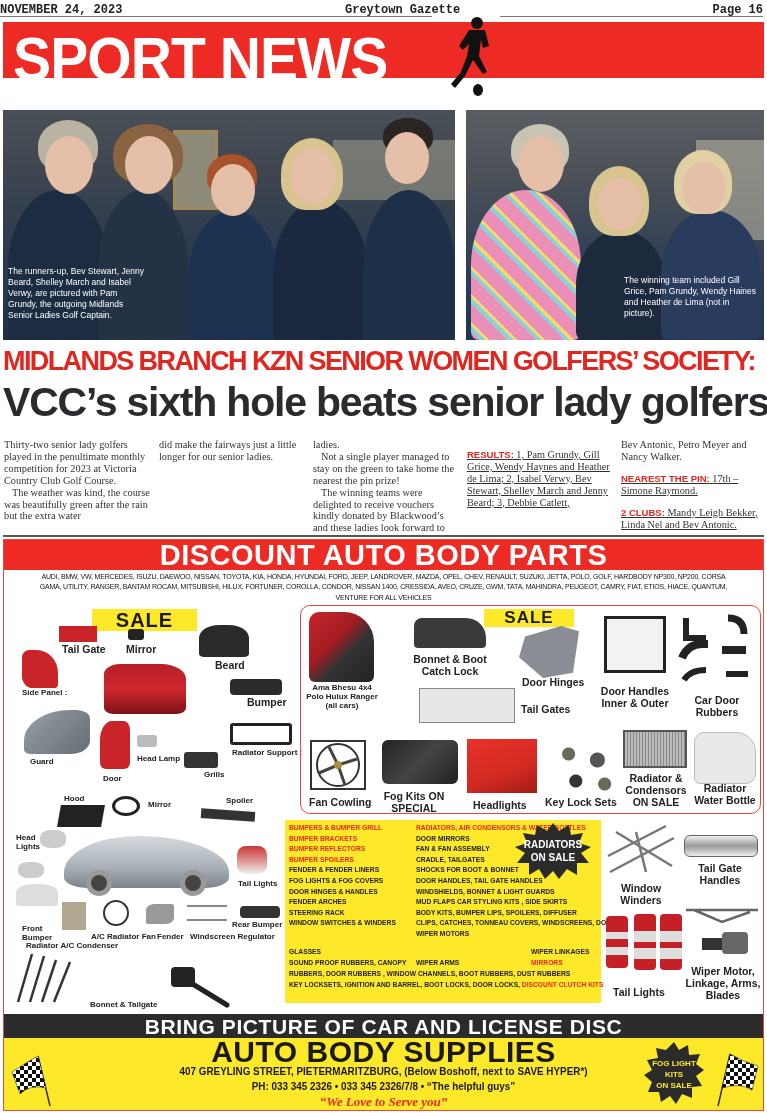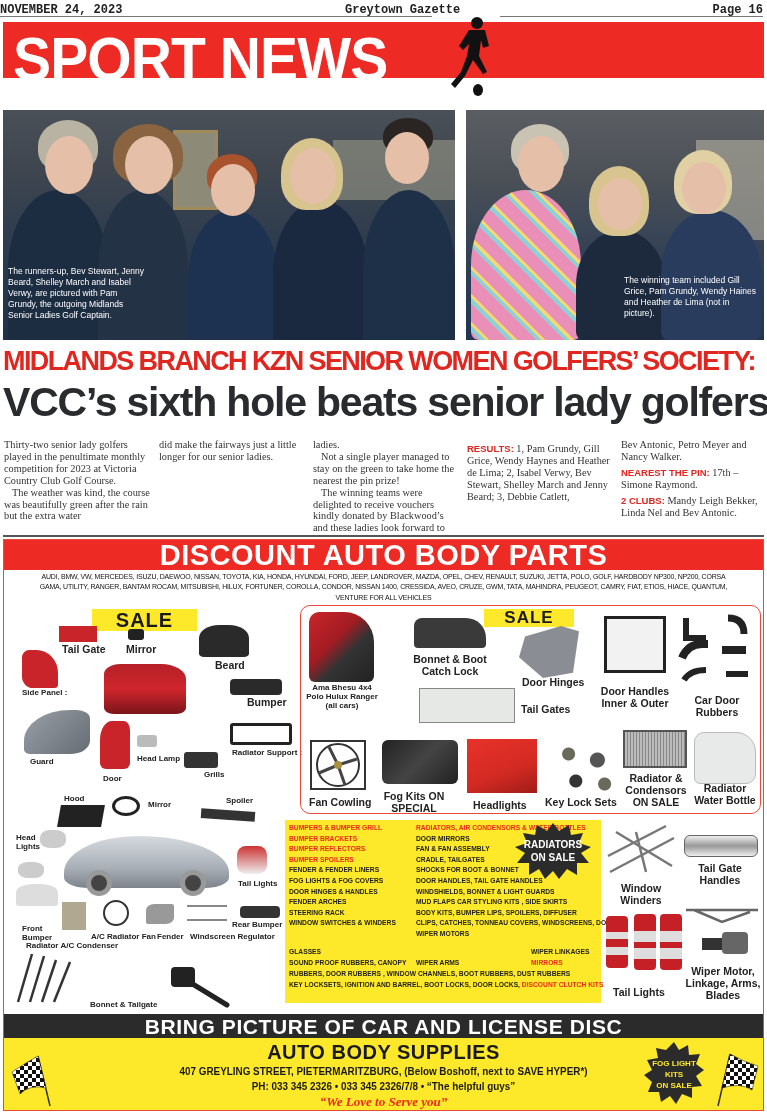--- a/index.html
+++ b/index.html
@@ -28,41 +28,41 @@
   .hair { position: absolute; border-radius: 50% 50% 40% 40%; }
 
   
   .kicker { position: absolute; left: 3px; top: 345px; width: 761px; font-family: "Liberation Sans", sans-serif; font-weight: bold; font-size: 27px; color: #e0261f; letter-spacing: -1.6px; white-space: nowrap; line-height: 32px; }
   .headline { position: absolute; left: 3px; top: 378px; width: 761px; font-family: "Liberation Sans", sans-serif; font-weight: bold; font-size: 41px; color: #2a2b2e; letter-spacing: -1.2px; white-space: nowrap; line-height: 48px; }
 
   
   .col { position: absolute; top: 439px; width: 148px; font-family: "Liberation Serif", serif; font-size: 10.3px; line-height: 11.9px; color: #333; }
   .col p { margin: 0; }
   .col .ind { text-indent: 8px; }
-  .col .gap { margin-top: 4px; }
+  .col .gap { margin-top: 10px; text-decoration: underline; }
   .col .lbl { color: #e0261f; font-family: "Liberation Sans", sans-serif; font-weight: bold; font-size: 9.5px; }
 
   
   .ad-rule { position: absolute; left: 3px; top: 535px; width: 761px; border-top: 2px solid #555; }
   .ad { position: absolute; left: 3px; top: 539px; width: 761px; height: 572px; border: 1px solid #e74a3a; background: #fff; }
   .ad-title { position: absolute; left: 0; top: 0; width: 759px; height: 30px; background: #ee2a24; color: #fff; font-family: "Liberation Sans", sans-serif; font-weight: bold; font-size: 29px; text-align: center; line-height: 31px; letter-spacing: 0.5px; }
   .ad-brands { position: absolute; left: 4px; top: 32px; width: 751px; font-family: "Liberation Sans", sans-serif; font-size: 7.6px; line-height: 10.4px; text-align: center; color: #111; letter-spacing: -0.2px; transform: scaleX(0.92); transform-origin: center; }
   .sale { position: absolute; background: #fde829; color: #1a1a1a; font-family: "Liberation Sans", sans-serif; font-weight: bold; text-align: center; letter-spacing: 1px; }
   .part-lbl { position: absolute; font-family: "Liberation Sans", sans-serif; font-weight: bold; color: #222; font-size: 8px; line-height: 9px; text-align: center; white-space: nowrap; }
   .part-lbl.big { font-size: 10.5px; line-height: 12px; }
   .rbox { position: absolute; left: 296px; top: 65px; width: 461px; height: 209px; border: 1.5px solid #e74a3a; border-radius: 10px; }
   .shape { position: absolute; }
 
   .ylist { position: absolute; left: 281px; top: 280px; width: 316px; height: 183px; background: #fde829; font-family: "Liberation Sans", sans-serif; font-weight: bold; font-size: 7.8px; line-height: 10.6px; color: #222; }
   .ylist .item { position: absolute; white-space: nowrap; transform: scaleX(0.86); transform-origin: left; }
   .ylist .red { color: #ea2b1f; }
 
   .bring { position: absolute; left: 0; top: 474px; width: 759px; height: 24px; background: #2b2b2b; color: #fff; font-family: "Liberation Sans", sans-serif; font-weight: bold; font-size: 21px; line-height: 25px; text-align: center; letter-spacing: 0.6px; }
   .footer { position: absolute; left: 0; top: 498px; width: 759px; height: 72px; background: #fde829; text-align: center; }
-  .footer .name { position: absolute; left: 0; right: 0; top: 0; font-family: "Liberation Sans", sans-serif; font-weight: bold; font-size: 20px; line-height: 28px; color: #1a1a1a; letter-spacing: 0.5px; }
+  .footer .name { position: absolute; left: 0; right: 0; top: 0; font-family: "Liberation Sans", sans-serif; font-weight: bold; font-size: 30px; line-height: 28px; color: #1a1a1a; letter-spacing: 0.5px; }
   .footer .addr { position: absolute; left: 0; right: 0; top: 27px; font-family: "Liberation Sans", sans-serif; font-weight: bold; font-size: 11.5px; color: #1a1a1a; transform: scaleX(0.86); }
   .footer .phone { position: absolute; left: 0; right: 0; top: 42px; font-family: "Liberation Sans", sans-serif; font-weight: bold; font-size: 11.5px; color: #1a1a1a; transform: scaleX(0.86); }
   .footer .slogan { position: absolute; left: 0; right: 0; top: 56px; font-family: "Liberation Serif", serif; font-style: italic; font-weight: bold; font-size: 13px; color: #ea2b1f; }
 </style>
 </head>
 <body>
 
 <div class="folio">
   <span class="date">NOVEMBER 24, 2023</span>
   <span class="paper">Greytown Gazette</span>

